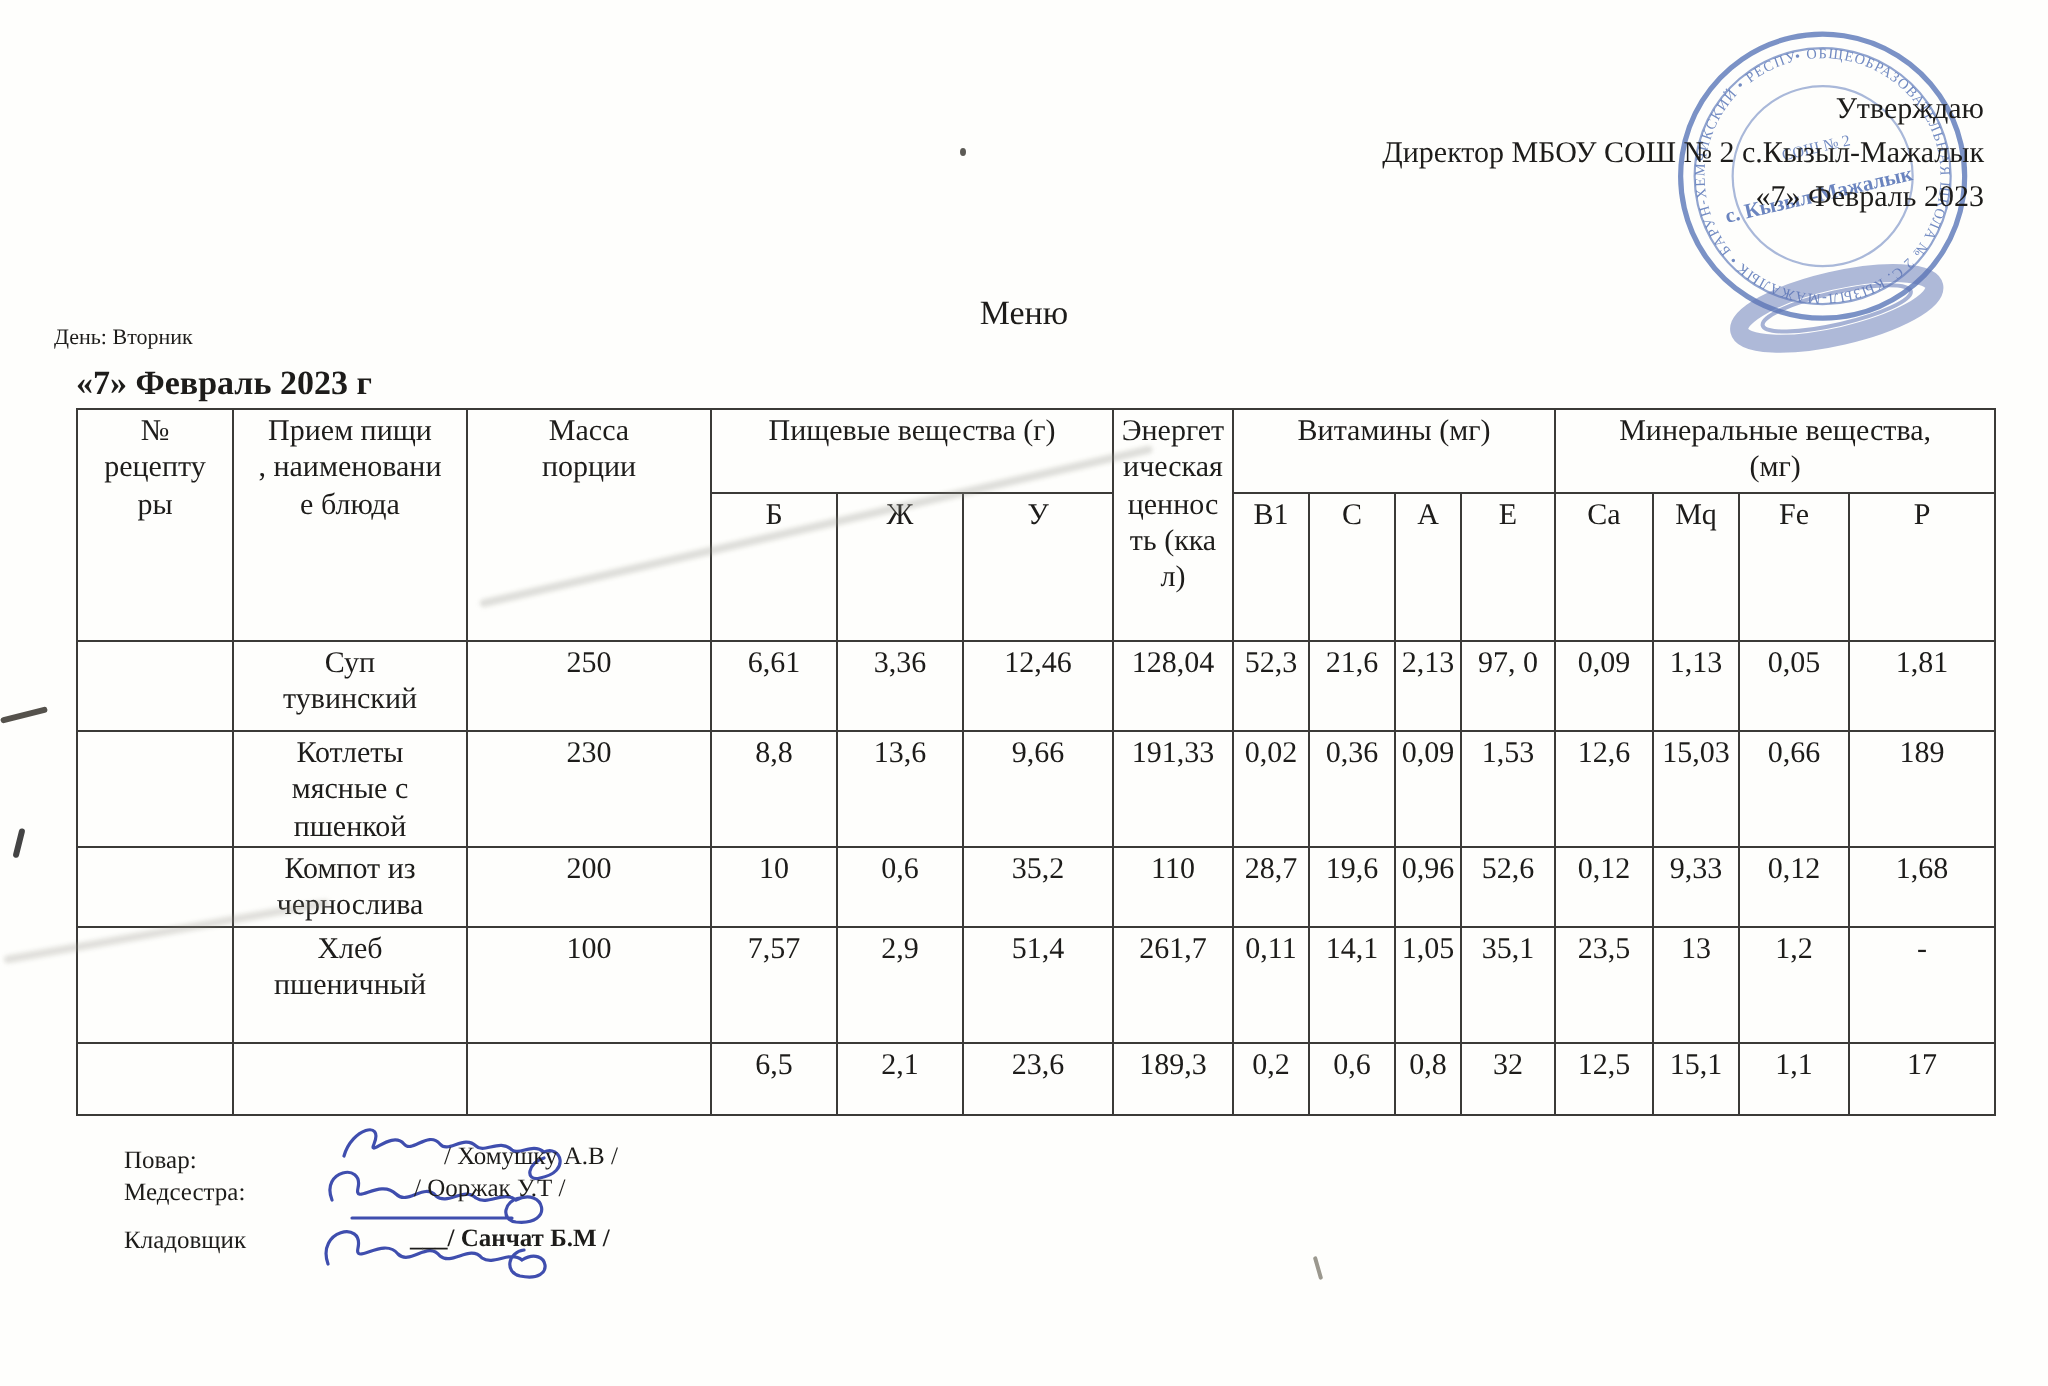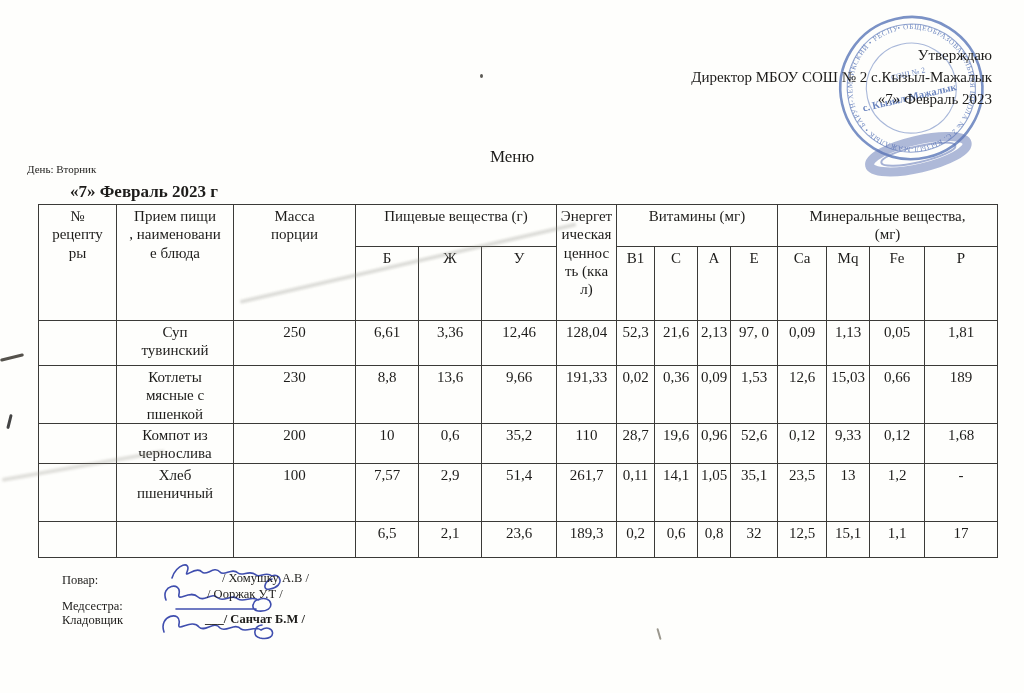--- a/index.html
+++ b/index.html
@@ -9,21 +9,21 @@
 
   
   .approval { position:absolute; top:44px; right:32px; text-align:right; font-size:15px; line-height:22px; white-space:nowrap; }
 
   
   .stamp { position:absolute; left:812px; top:6px; transform:rotate(-13deg); opacity:.82; }
 
   
   .menu-title { position:absolute; left:0; top:147px; width:1024px; text-align:center; font-size:17px; }
   .day-line  { position:absolute; left:27px; top:163px; font-size:11px; }
-  .date-line { position:absolute; left:38px; top:182px; font-size:17px; font-weight:bold;margin-left:32px; }
+  .date-line { position:absolute; left:38px; top:182px; font-size:17px; font-weight:bold; }
 
   
   table.menu { position:absolute; left:38px; top:204px; width:959px; border-collapse:collapse; table-layout:fixed; }
   table.menu td { border:1.5px solid #3b3a37; vertical-align:top; text-align:center; font-size:15px; line-height:1.22; padding:2px 1px 0 1px; overflow:hidden; }
   .pre { white-space:pre-line; }
   td.dish { text-align:left; padding-left:2px; font-size:15.5px; }
   td.dishc { text-align:center; }
   td.en { text-align:right; padding-right:3px; }
   td.tl { text-align:left; padding-left:3px; }
   td.energy-h { text-align:left; padding-top:24px; padding-left:3px; line-height:1.18; }
@@ -225,21 +225,21 @@
       <td class="num">12,5</td>
       <td class="num">15,1</td>
       <td class="num">1,1</td>
       <td class="num tl">17</td>
     </tr>
   </tbody>
     </table>
 
   <div class="footer">
     <span class="flabel" style="left:0; top:7px;text-align:center;">Повар:</span>
-    <span class="flabel" style="left:0; top:23px;margin-top:10px;">Медсестра:</span>
+    <span class="flabel" style="left:0; top:23px;">Медсестра:</span>
     <span class="flabel" style="left:0; top:47px;">Кладовщик</span>
 
     <svg class="sig-svg" width="185" height="85" viewBox="0 0 185 85">
       <g fill="none" stroke="#2b3ba6" stroke-width="1.6" stroke-linecap="round" opacity="0.9">
 
         <path d="M58,20 C62,6 78,2 73,14 C70,21 82,7 88,14 C92,19 100,7 106,14 C110,19 118,9 124,15 C128,19 136,11 142,17 C146,20 152,13 158,18 C166,14 172,28 156,31 C148,33 150,23 158,21"></path>
 
         <path d="M52,42 C46,27 68,23 65,36 C63,45 76,31 84,39 C90,45 98,33 104,40 C110,45 118,35 124,41 C130,45 138,37 144,42 C158,35 164,55 144,53 C136,52 138,42 146,41 M62,51 L142,51"></path>
 
         <path d="M50,74 C44,57 68,52 65,66 C63,75 78,60 85,69 C91,75 100,62 106,70 C112,75 121,64 127,71 C133,75 141,67 147,72 C160,64 165,84 146,80 C138,78 140,68 148,67"></path>

